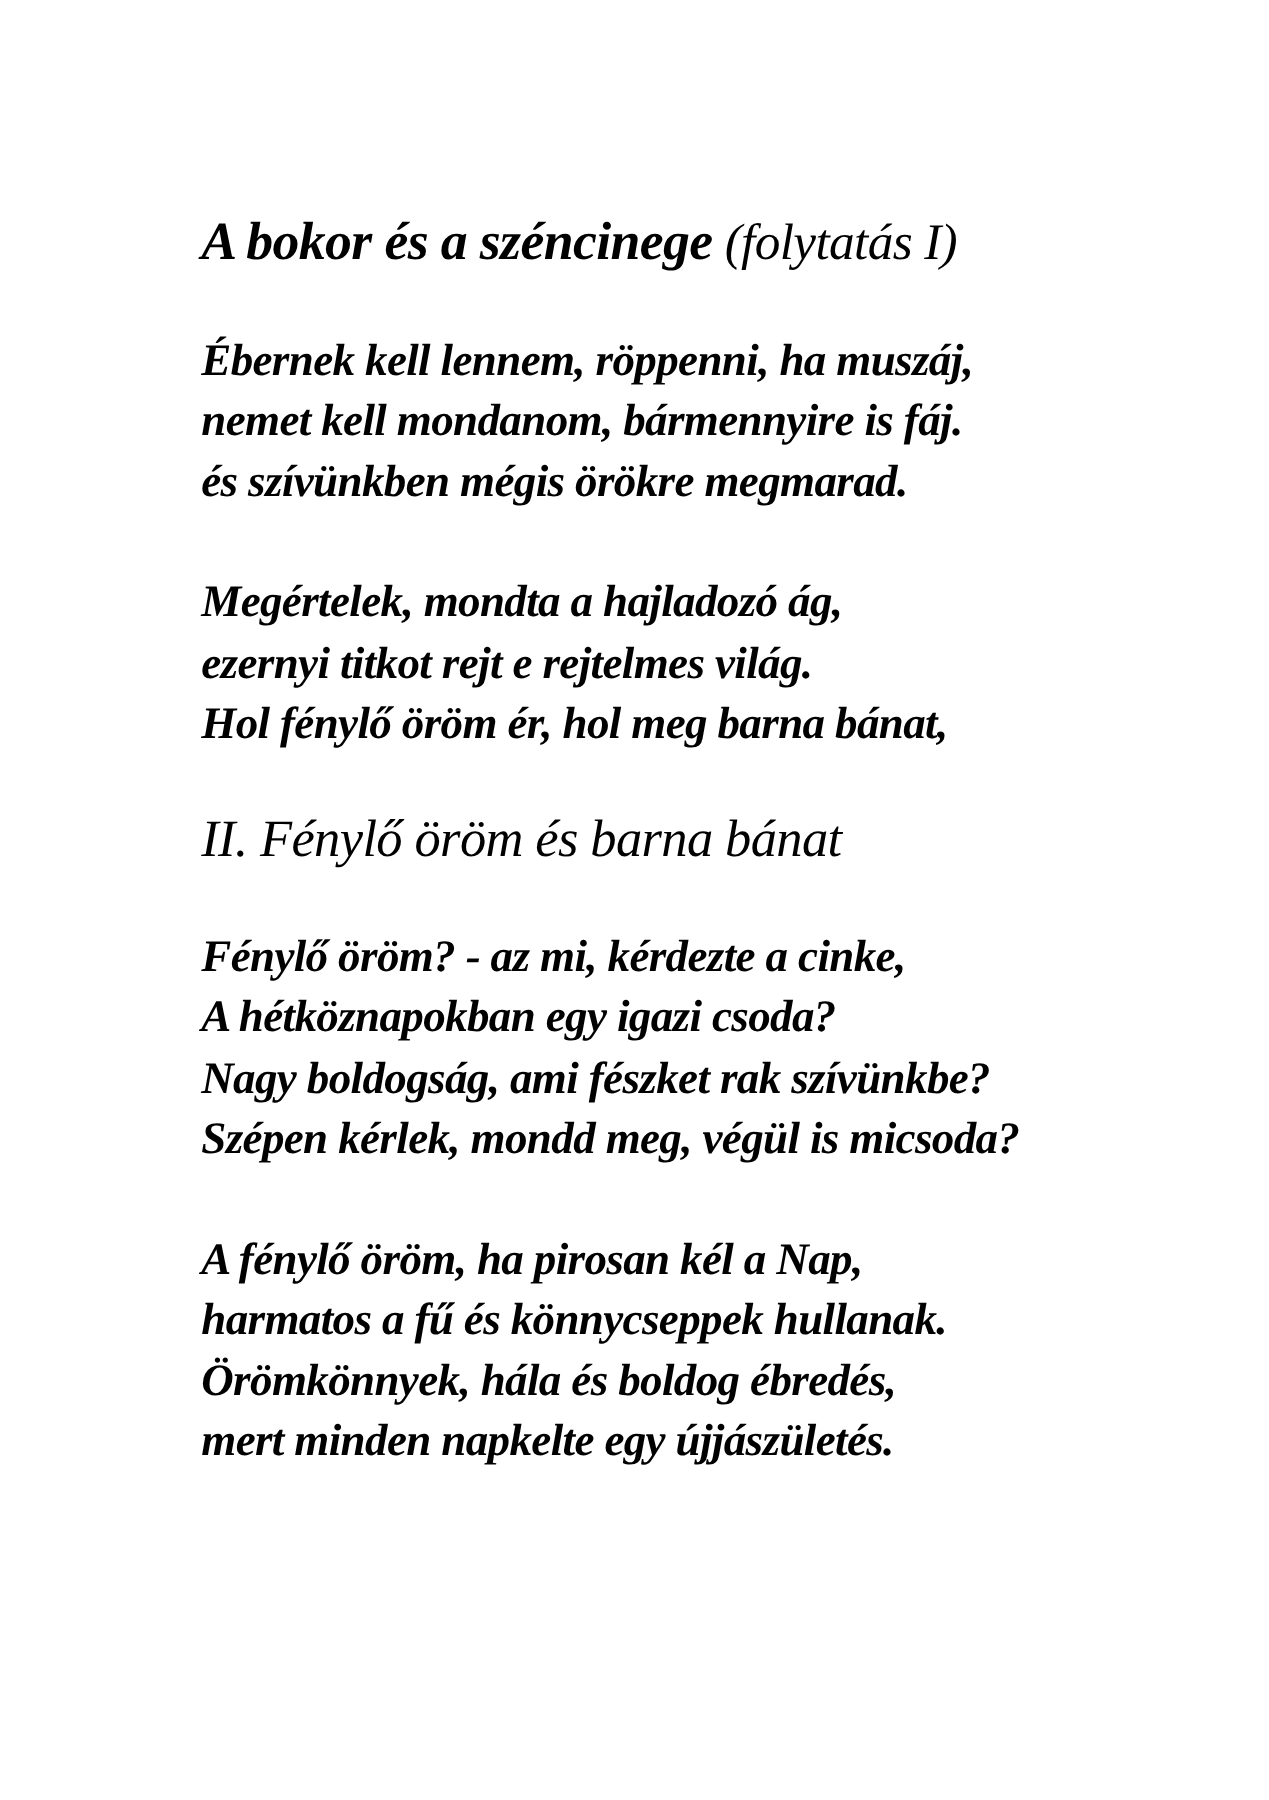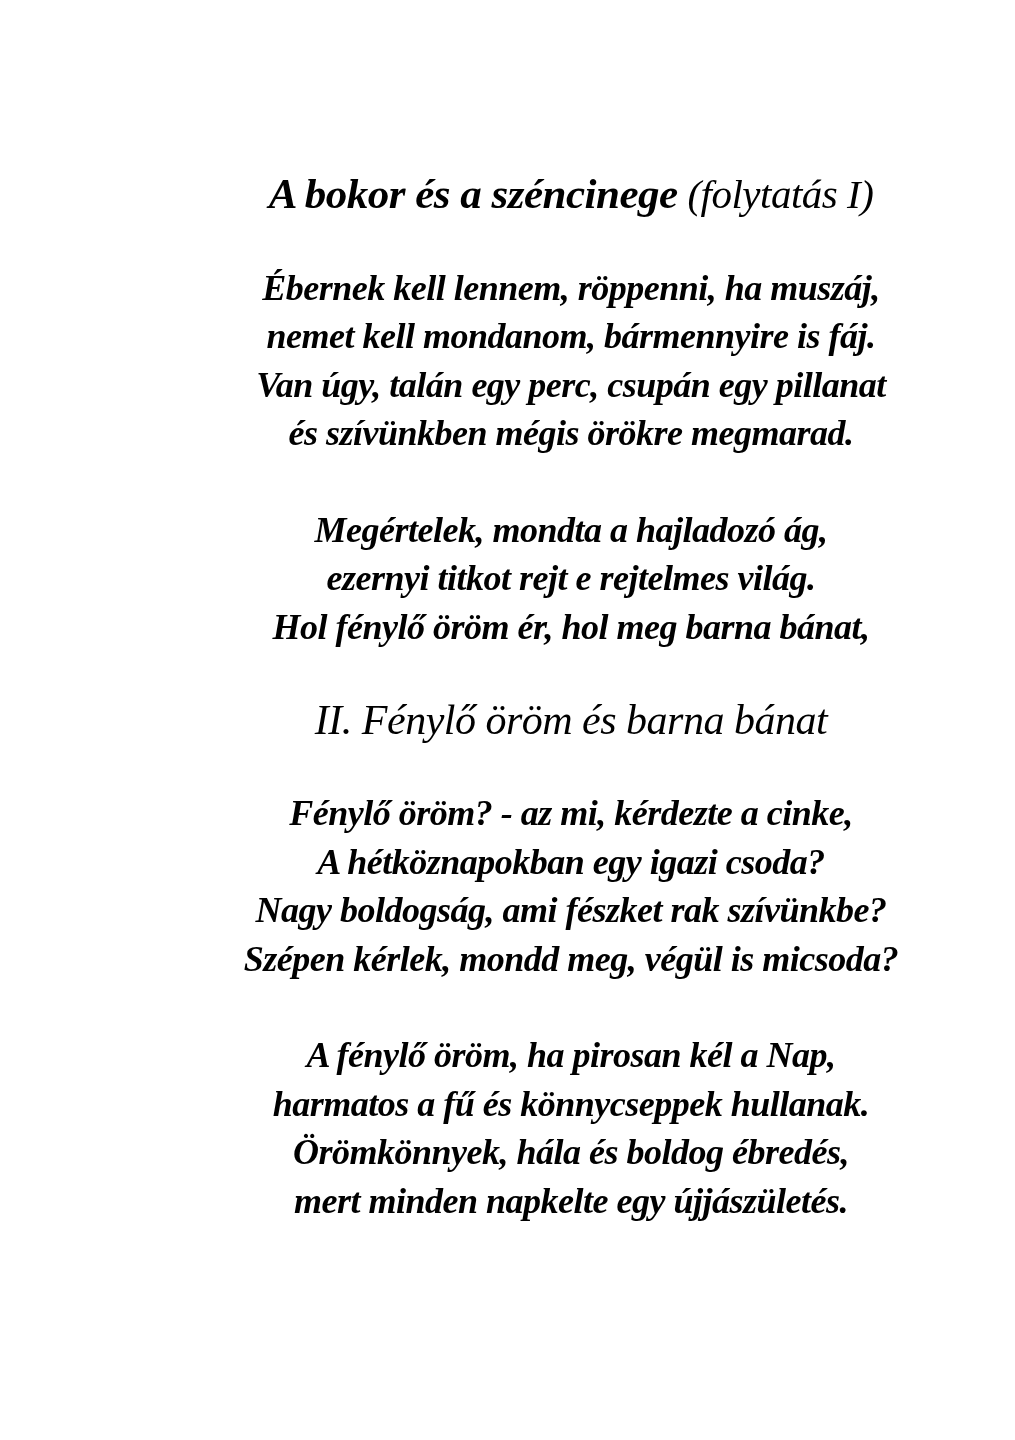--- a/index.html
+++ b/index.html
@@ -9,21 +9,20 @@
     background: #ffffff;
   }
   .page {
     position: relative;
     width: 1015px;
     height: 1440px;
     background: #ffffff;
     overflow: hidden;
     font-family: "Liberation Serif", "DejaVu Serif", serif;
     color: #000000;
-    text-align: center;
   }
   .content {
     position: absolute;
     left: 161px;
     top: 168px;
     width: 820px;
   }
   .poem-title {
     margin: 0;
     font-style: italic;
@@ -65,21 +64,20 @@
 <body>
 
 <div class="page">
   <div class="content">
 
     <h1 class="poem-title"><span>A bokor és a széncinege</span><span class="title-suffix"> (folytatás I)</span></h1>
 
     <div class="stanza">
       <div class="line">Ébernek kell lennem, röppenni, ha muszáj,</div>
       <div class="line">nemet kell mondanom, bármennyire is fáj.</div>
-      <div class="line">Van úgy, talán egy perc, csupán egy pillanat</div>
       <div class="line">és szívünkben mégis örökre megmarad.</div>
     </div>
 
     <div class="stanza">
       <div class="line">Megértelek, mondta a hajladozó ág,</div>
       <div class="line">ezernyi titkot rejt e rejtelmes világ.</div>
       <div class="line">Hol fénylő öröm ér, hol meg barna bánat,</div>
     </div>
 
     <h2 class="section-heading">II. Fénylő öröm és barna bánat</h2>

